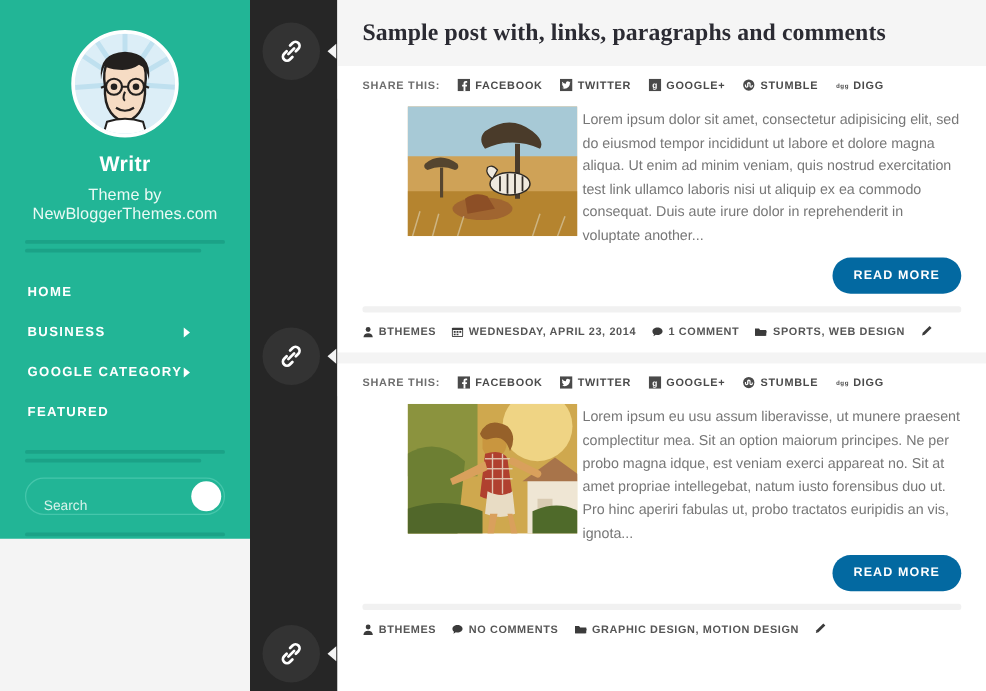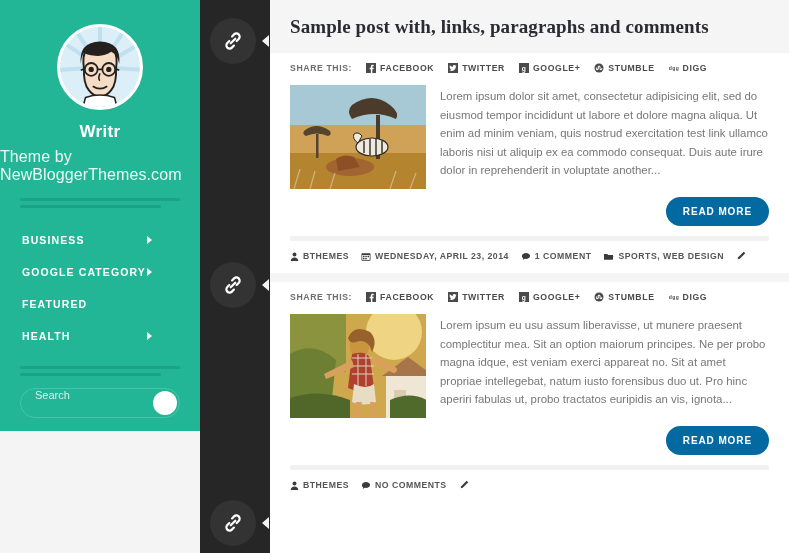--- a/index.html
+++ b/index.html
@@ -27,21 +27,21 @@
     position:relative; overflow:hidden;
     border:3px solid #ffffff;
   }
   .avatar svg { display:block; width:100%; height:100%; }
   .site-title {
     text-align:center; font-size:17px; font-weight:bold;
     margin-top:12px; letter-spacing:.3px;
     font-family:"Liberation Sans", sans-serif;
   }
   .site-sub {
-    text-align:left; font-size:16px; margin-top:6px; color:#eafaf5;
+    text-align:center; font-size:13px; margin-top:6px; color:#eafaf5;
     letter-spacing:.1px;
   }
   .divider { margin:14px 20px 0 20px; }
   .divider .ln { height:3px; background:#1ba287; border-radius:2px; margin-bottom:4px; }
   .divider .ln.short { width:88%; }
 
   .nav { margin-top:16px; }
   .nav-item {
     display:flex; align-items:center; justify-content:space-between;
     padding:10px 22px 10px 22px;
@@ -50,21 +50,21 @@
   }
   .nav-item .caret {
     width:0;height:0;border-left:5px solid #ffffff;
     border-top:4px solid transparent;border-bottom:4px solid transparent;
     margin-right:26px;
   }
 
   .search-wrap { margin:12px 20px 0 20px; }
   .search-box {
     position:relative; height:30px; border-radius:16px;
-    border:1px solid #45c6ab; display:flex; align-items:flex-start;
+    border:1px solid #45c6ab; display:flex; align-items:flex-end;
   }
   .search-box input {
     background:transparent; border:0; outline:none;
     color:#ffffff; font-size:11px; padding-left:14px; width:100%;
     font-family:"Liberation Sans", sans-serif;
   }
   .search-box input::placeholder { color:#d6f2ea; }
   .search-btn {
     position:absolute; right:2px; top:2px;
     width:24px;height:24px;border-radius:50%;background:#ffffff;
@@ -112,21 +112,21 @@
   .share-bar {
     display:flex; align-items:center; gap:14px;
     padding:10px 20px 6px 20px; background:#ffffff;
     font-size:8.7px; font-weight:bold; letter-spacing:.6px; color:#4a4a4a;
   }
   .share-label { color:#6d6d6d; }
   .share-item { display:flex; align-items:center; gap:4px; cursor:pointer; }
   .share-item .gl { display:inline-block; width:10px;height:10px; }
   .share-item svg { display:block; }
 
-  .post-body { display:flex; gap:14px; padding:6px 20px 0 20px; }
+  .post-body { display:flex; gap:4px; padding:6px 20px 0 20px;margin-left:36px; }
   .post-thumb { width:136px; flex:0 0 136px; height:104px; overflow:hidden; }
   .post-thumb svg { display:block; width:100%; height:100%; }
   .post-text {
     font-size:11.4px; line-height:18.5px; color:#777777;
     padding-top:2px;
   }
   .readmore-row { display:flex; justify-content:flex-end; padding:8px 20px 0 20px; }
   .readmore {
     background:#0369a1; color:#ffffff; border:0; cursor:pointer;
     font-size:10px; font-weight:bold; letter-spacing:.9px;
@@ -190,33 +190,32 @@
     <div class="site-title">Writr</div>
     <div class="site-sub">Theme by NewBloggerThemes.com</div>
 
     <div class="divider">
       <div class="ln"></div>
       <div class="ln short"></div>
     </div>
 
     <nav class="nav">
       <div class="nav-item">
+        <span>HOME</span>
+      </div>
+      <div class="nav-item">
         <span>BUSINESS</span>
         <span class="caret"></span>
       </div>
       <div class="nav-item">
         <span>GOOGLE CATEGORY</span>
         <span class="caret"></span>
       </div>
       <div class="nav-item">
         <span>FEATURED</span>
-      </div>
-      <div class="nav-item">
-        <span>HEALTH</span>
-        <span class="caret"></span>
       </div>
     </nav>
 
     <div class="divider">
       <div class="ln"></div>
       <div class="ln short"></div>
     </div>
 
     <div class="search-wrap">
       <div class="search-box">
@@ -501,20 +500,27 @@
             </svg>
           <span>BTHEMES</span>
         </span>
         <span class="meta-item">
           <svg width="10" height="9" viewBox="0 0 12 12">
               <path d="M6 1.2c3 0 5.4 1.8 5.4 4s-2.4 4-5.4 4c-.6 0-1.2-.1-1.7-.2L1.6 10.6l.7-2.1C1.2 7.8.6 6.7.6 5.2c0-2.2 2.4-4 5.4-4z" fill="#3b3b3b"></path>
             </svg>
           <span>NO COMMENTS</span>
         </span>
         <span class="meta-item">
+          <svg width="11" height="9" viewBox="0 0 13 12">
+              <path d="M.5 2.5h4.3l1.2 1.4h6.5v6.2H.5z" fill="#3b3b3b"></path>
+              <path d="M2 5.2h11l-1.4 4.9H.6z" fill="#3b3b3b"></path>
+            </svg>
+          <span>GRAPHIC DESIGN, MOTION DESIGN</span>
+        </span>
+        <span class="meta-item">
           <svg width="10" height="10" viewBox="0 0 12 12">
               <path d="M9.2.9l1.9 1.9-6.6 6.6-2.5.6.6-2.5z" fill="#3b3b3b"></path>
             </svg>
         </span>
       </div>
     </article>
 
   </main>
 </div>
 

